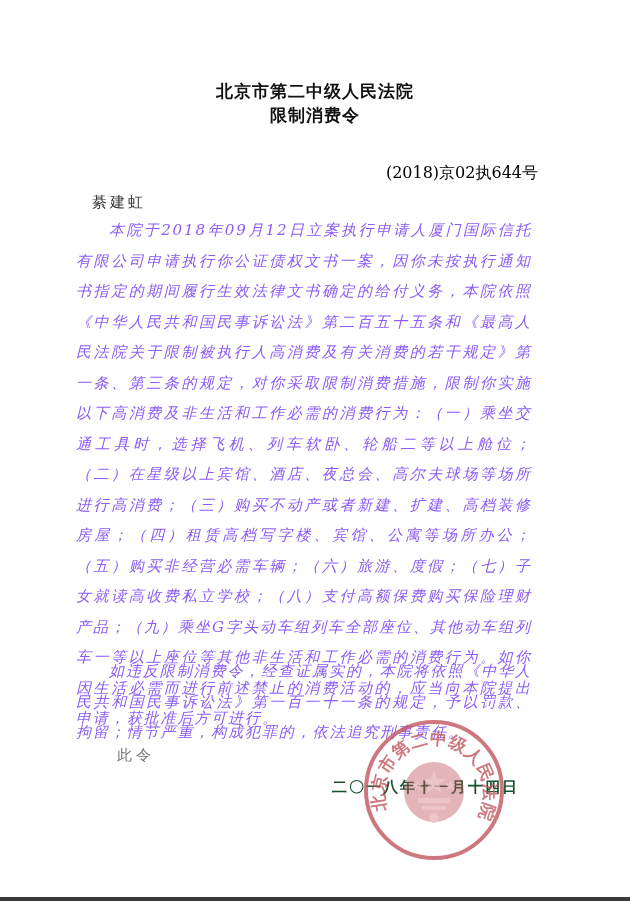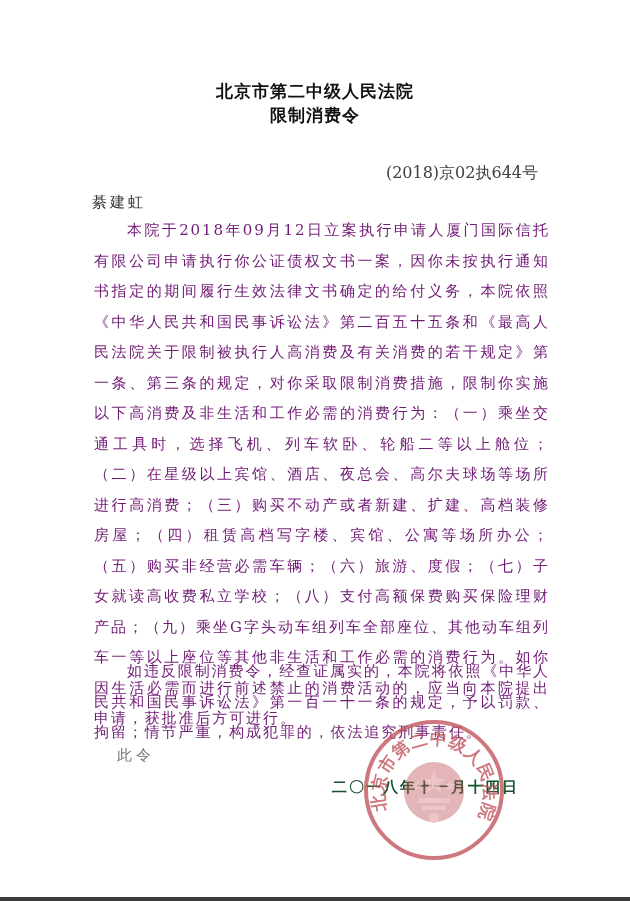--- a/index.html
+++ b/index.html
@@ -6,24 +6,24 @@
   body {
     width: 630px; height: 901px; background: #ffffff; position: relative; overflow: hidden;
     font-family: "DejaVu Serif", "Liberation Serif", serif; color: #222;
   }
   .page { position: absolute; left: 0; top: 0; width: 630px; height: 897px; background: #fff; }
   .bottom-rule { position: absolute; left: 0; top: 897px; width: 630px; height: 4px; background: #3a3a3a; }
   .title { position: absolute; left: 0; width: 630px; text-align: center; font-weight: bold;
     font-family: "DejaVu Sans", "Liberation Sans", sans-serif; font-size: 17px; letter-spacing: 1px; color: #111; }
   .title1 { top: 80px; }
   .title2 { top: 104px; text-align: center; }
-  .case-no { position: absolute; right: 92px; top: 163px; font-size: 16px; color: #404040; }
+  .case-no { position: absolute; right: 92px; top: 163px; font-size: 16px; color: #000000; }
   .addressee { position: absolute; left: 92px; top: 193px; font-size: 15px; letter-spacing: 3px; color: #333; }
-  .body-text { position: absolute; left: 94px; width: 456px; font-size: 15px; line-height: 30.5px;
-    text-align: justify; letter-spacing: 1.9px; color: #701a75; }
+  .body-text { position: absolute; left: 76px; width: 456px; font-size: 15px; line-height: 30.5px;
+    text-align: justify; letter-spacing: 1.9px; color: #8b5cf6; font-style: italic; }
   .para1 { top: 215px; text-indent: 33px; }
   .para2 { top: 656px; text-indent: 33px; }
   .closing { position: absolute; left: 117px; top: 746px; font-size: 15px; letter-spacing: 4px; color: #737373; }
   .date { position: absolute; left: 332px; top: 778px; font-size: 15px; letter-spacing: 2px; color: #14532d; z-index: 1; font-weight: bold; }
   .stamp { position: absolute; left: 362px; top: 718px; width: 144px; height: 144px; z-index: 2; opacity: 0.78; }
 </style>
 </head>
 <body>
 
 <div class="page">

